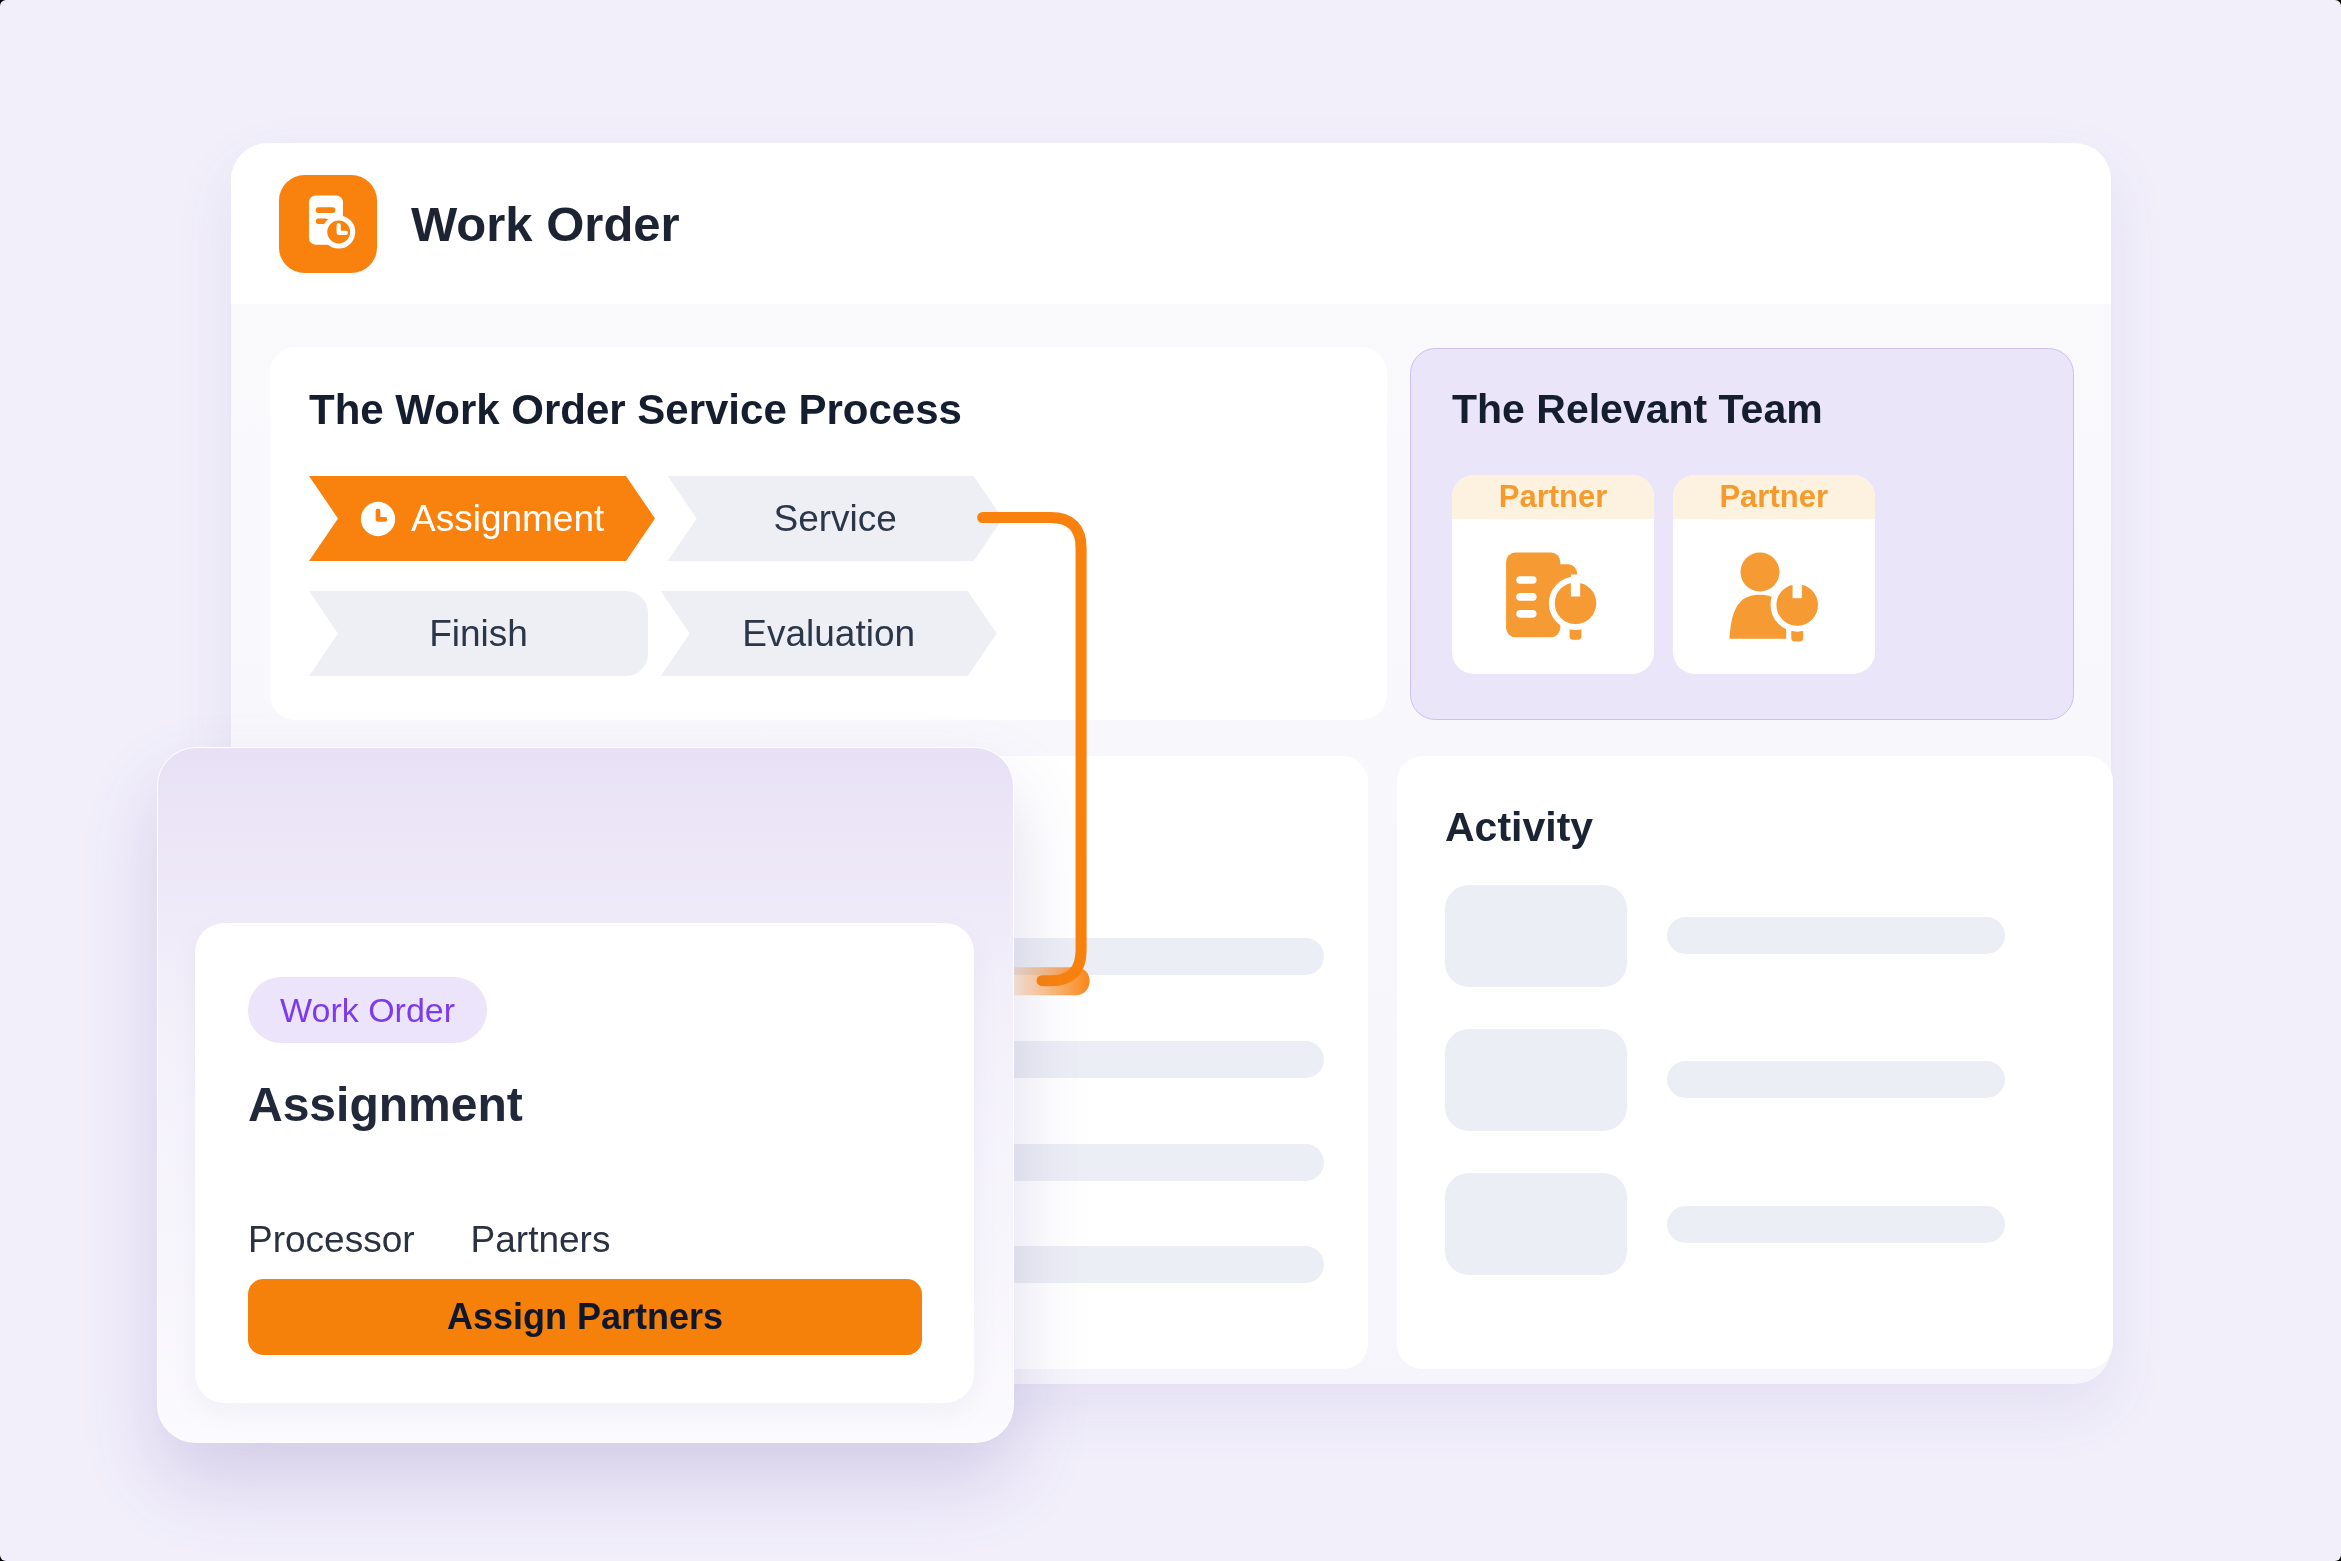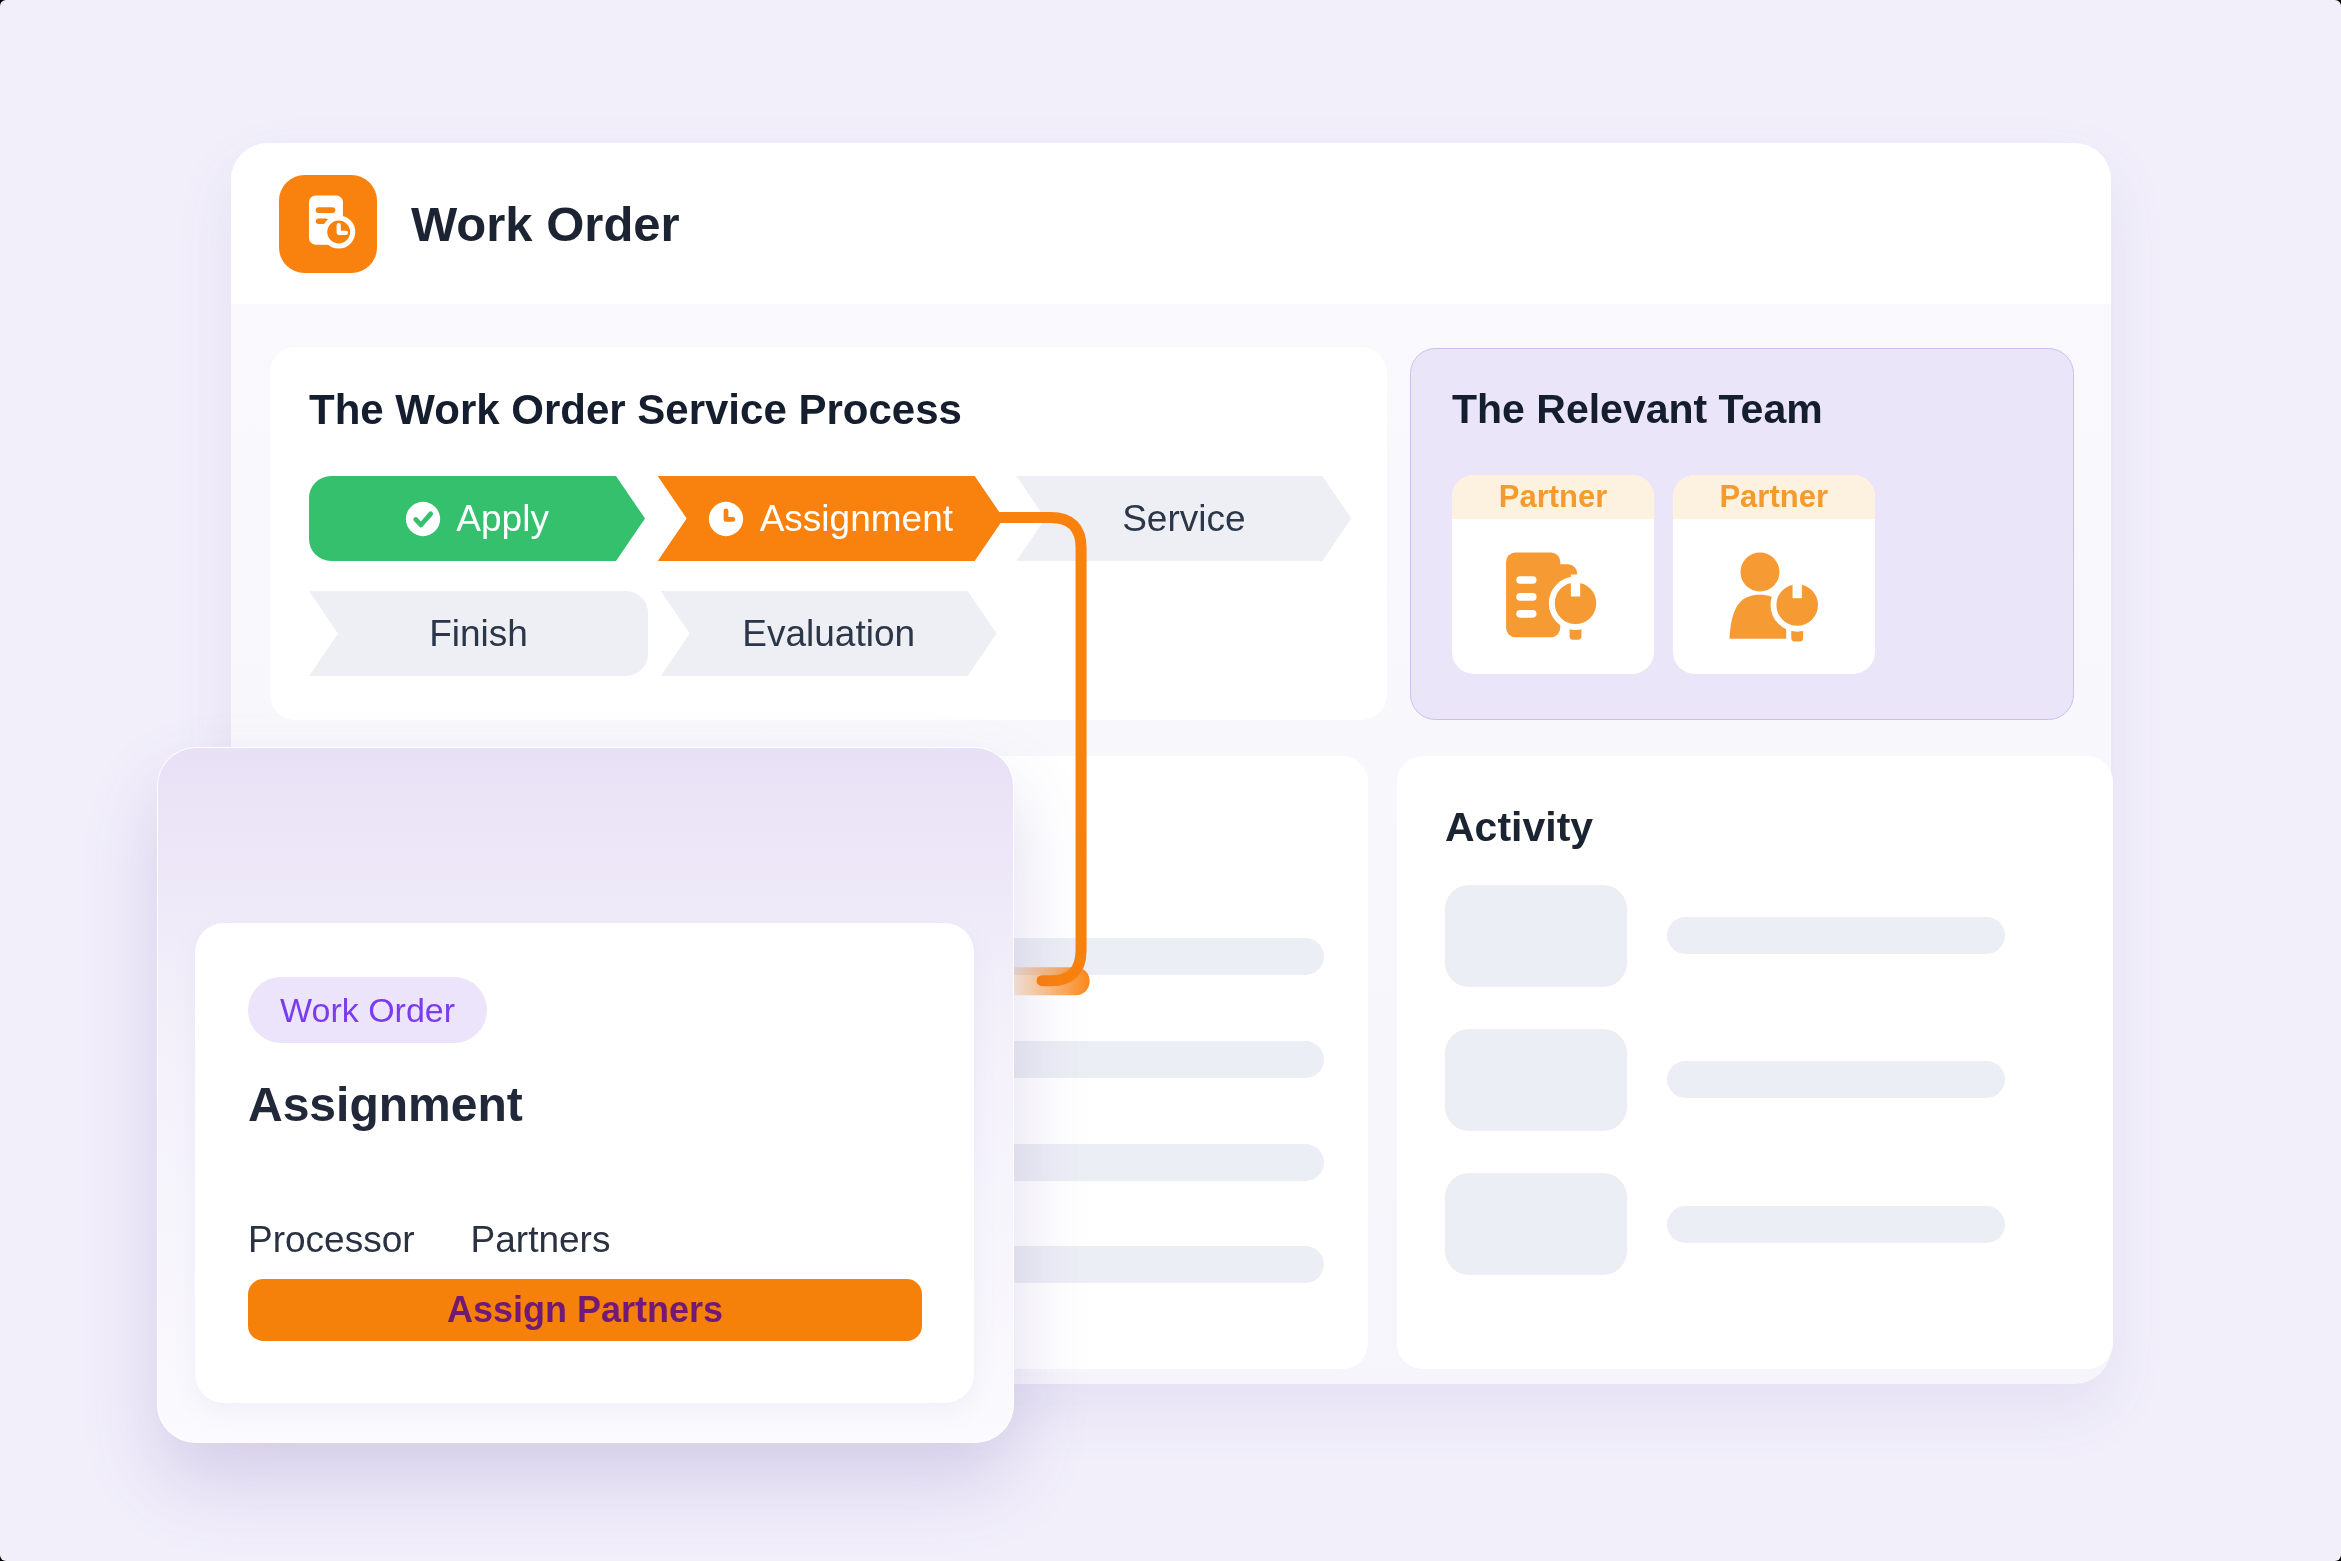--- a/index.html
+++ b/index.html
@@ -58,22 +58,22 @@
     background:linear-gradient(180deg,#E8E1F6 0%,#F3F0FA 38%,#FBFAFE 100%);
     border:1.7px solid rgba(255,255,255,.9);box-sizing:border-box;
     box-shadow:0 39px 76px rgba(93,74,158,.20);}
   .todo-title{position:absolute;left:0;right:0;top:56px;text-align:center;font-size:41px;font-weight:700;color:#1E2535;}
   .todo-inner{position:absolute;left:37px;top:175px;width:779px;height:480px;background:#fff;border-radius:29px;
     box-shadow:0 8.5px 25.5px rgba(120,110,170,.07);}
   .todo-badge{position:absolute;left:53px;top:54px;background:#ECE4FB;color:#7C3BEC;font-size:34px;
     padding:13.6px 32px;border-radius:37px;}
   .todo-task{position:absolute;left:53px;top:154px;font-size:48px;font-weight:700;color:#202839;}
   .todo-fields{position:absolute;left:53px;top:260px;display:flex;gap:56px;font-size:37px;color:#2A3242;margin-top:36px;}
-  .todo-btn{position:absolute;left:53px;top:356px;width:674px;height:62px;background:#F5810A;border:none;
-    border-radius:15.3px;color:#701a75;font-size:36px;font-weight:700;display:flex;align-items:center;justify-content:center;
+  .todo-btn{position:absolute;left:53px;top:356px;width:674px;height:76px;background:#F5810A;border:none;
+    border-radius:15.3px;color:#0f172a;font-size:36px;font-weight:700;display:flex;align-items:center;justify-content:center;
     font-family:"Liberation Sans",sans-serif;cursor:pointer;}
 </style>
 </head>
 <body>
 
 <div class="stage">
 
   <div class="main-card">
 
     <div class="main-header">
@@ -86,27 +86,20 @@
           <path d="M62 52 v9 h8.5" stroke="#fff" stroke-width="5" fill="none" stroke-linecap="round" stroke-linejoin="round"></path>
         </svg>
       </div>
       <div class="app-title">Work Order</div>
     </div>
 
     <div class="process-card">
       <div class="process-title">The Work Order Service Process</div>
       <div class="steps-wrap">
         <div class="steps-row">
-          <div class="step step-done shape-first w-apply">
-            <svg class="step-glyph" viewBox="0 0 42 42">
-              <circle cx="21" cy="21" r="20" fill="#fff"></circle>
-              <path d="M12.5 21.5 l6 6.5 l11.5 -13" stroke="#35C06E" stroke-width="5.5" fill="none" stroke-linecap="round" stroke-linejoin="round"></path>
-            </svg>
-            <span>Apply</span>
-          </div>
           <div class="step step-active shape-mid w-assign">
             <svg class="step-glyph" viewBox="0 0 42 42">
               <circle cx="21" cy="21" r="20" fill="#fff"></circle>
               <path d="M21 11.5 v10 h8" stroke="#F9820E" stroke-width="5.5" fill="none" stroke-linecap="round" stroke-linejoin="round"></path>
             </svg>
             <span>Assignment</span>
           </div>
           <div class="step step-pending shape-mid w-service">
             <span>Service</span>
           </div>

